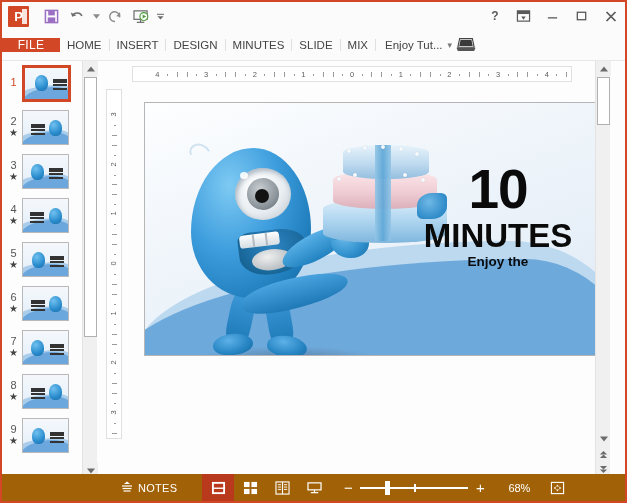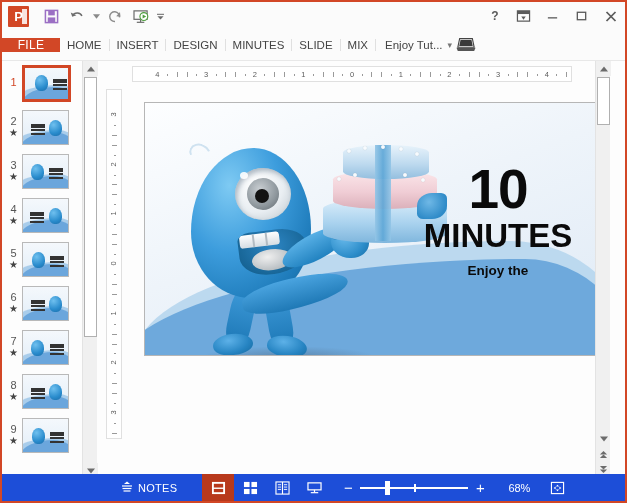--- a/index.html
+++ b/index.html
@@ -325,39 +325,39 @@
 
   
   .txt-wrap {
     position: absolute; right: 18px; top: 60px;
     width: 170px; text-align: center;
     color: #0a0a0a;
     font-family: "Liberation Sans Narrow", "Liberation Sans", sans-serif;
   }
   .txt-num { font-size: 55px; font-weight: bold; line-height: .95; letter-spacing: -1px; }
   .txt-min { font-size: 33px; font-weight: bold; line-height: 1.05; letter-spacing: 0px; margin-top: 4px; }
-  .txt-sub { font-size: 13.5px; font-weight: bold; line-height: 1.2; margin-top: 9px; }
+  .txt-sub { font-size: 13.5px; font-weight: bold; line-height: 1.2; }
 
   
   .vsb {
     position: absolute; right: 0; top: 0; width: 15px; height: 417px;
     background: #f0f0f0; border-left: 1px solid #e3e3e3;
   }
   .vsb .thumb {
     position: absolute; left: 1px; top: 16px; width: 13px; height: 48px;
     background: #fff; border: 1px solid #b0b0b0;
   }
   .vsb .nav { position: absolute; left: 0; width: 15px; height: 15px;
     display: flex; align-items: center; justify-content: center; }
 
   
   .statusbar {
     position: absolute; left: 0; bottom: 0;
     width: 623px; height: 27px;
-    background: #1d4ed8;
+    background: #a16207;
     display: flex; align-items: flex-start;
     color: #fff;
   }
   .sb-left { width: 108px; }
   .sb-item {
     display: flex; align-items: center; gap: 5px;
     padding: 0 11px; height: 27px;
     font-size: 11px; letter-spacing: .3px;
   }
   .viewbtns { display: flex; align-items: center; margin-left: 14px; }

